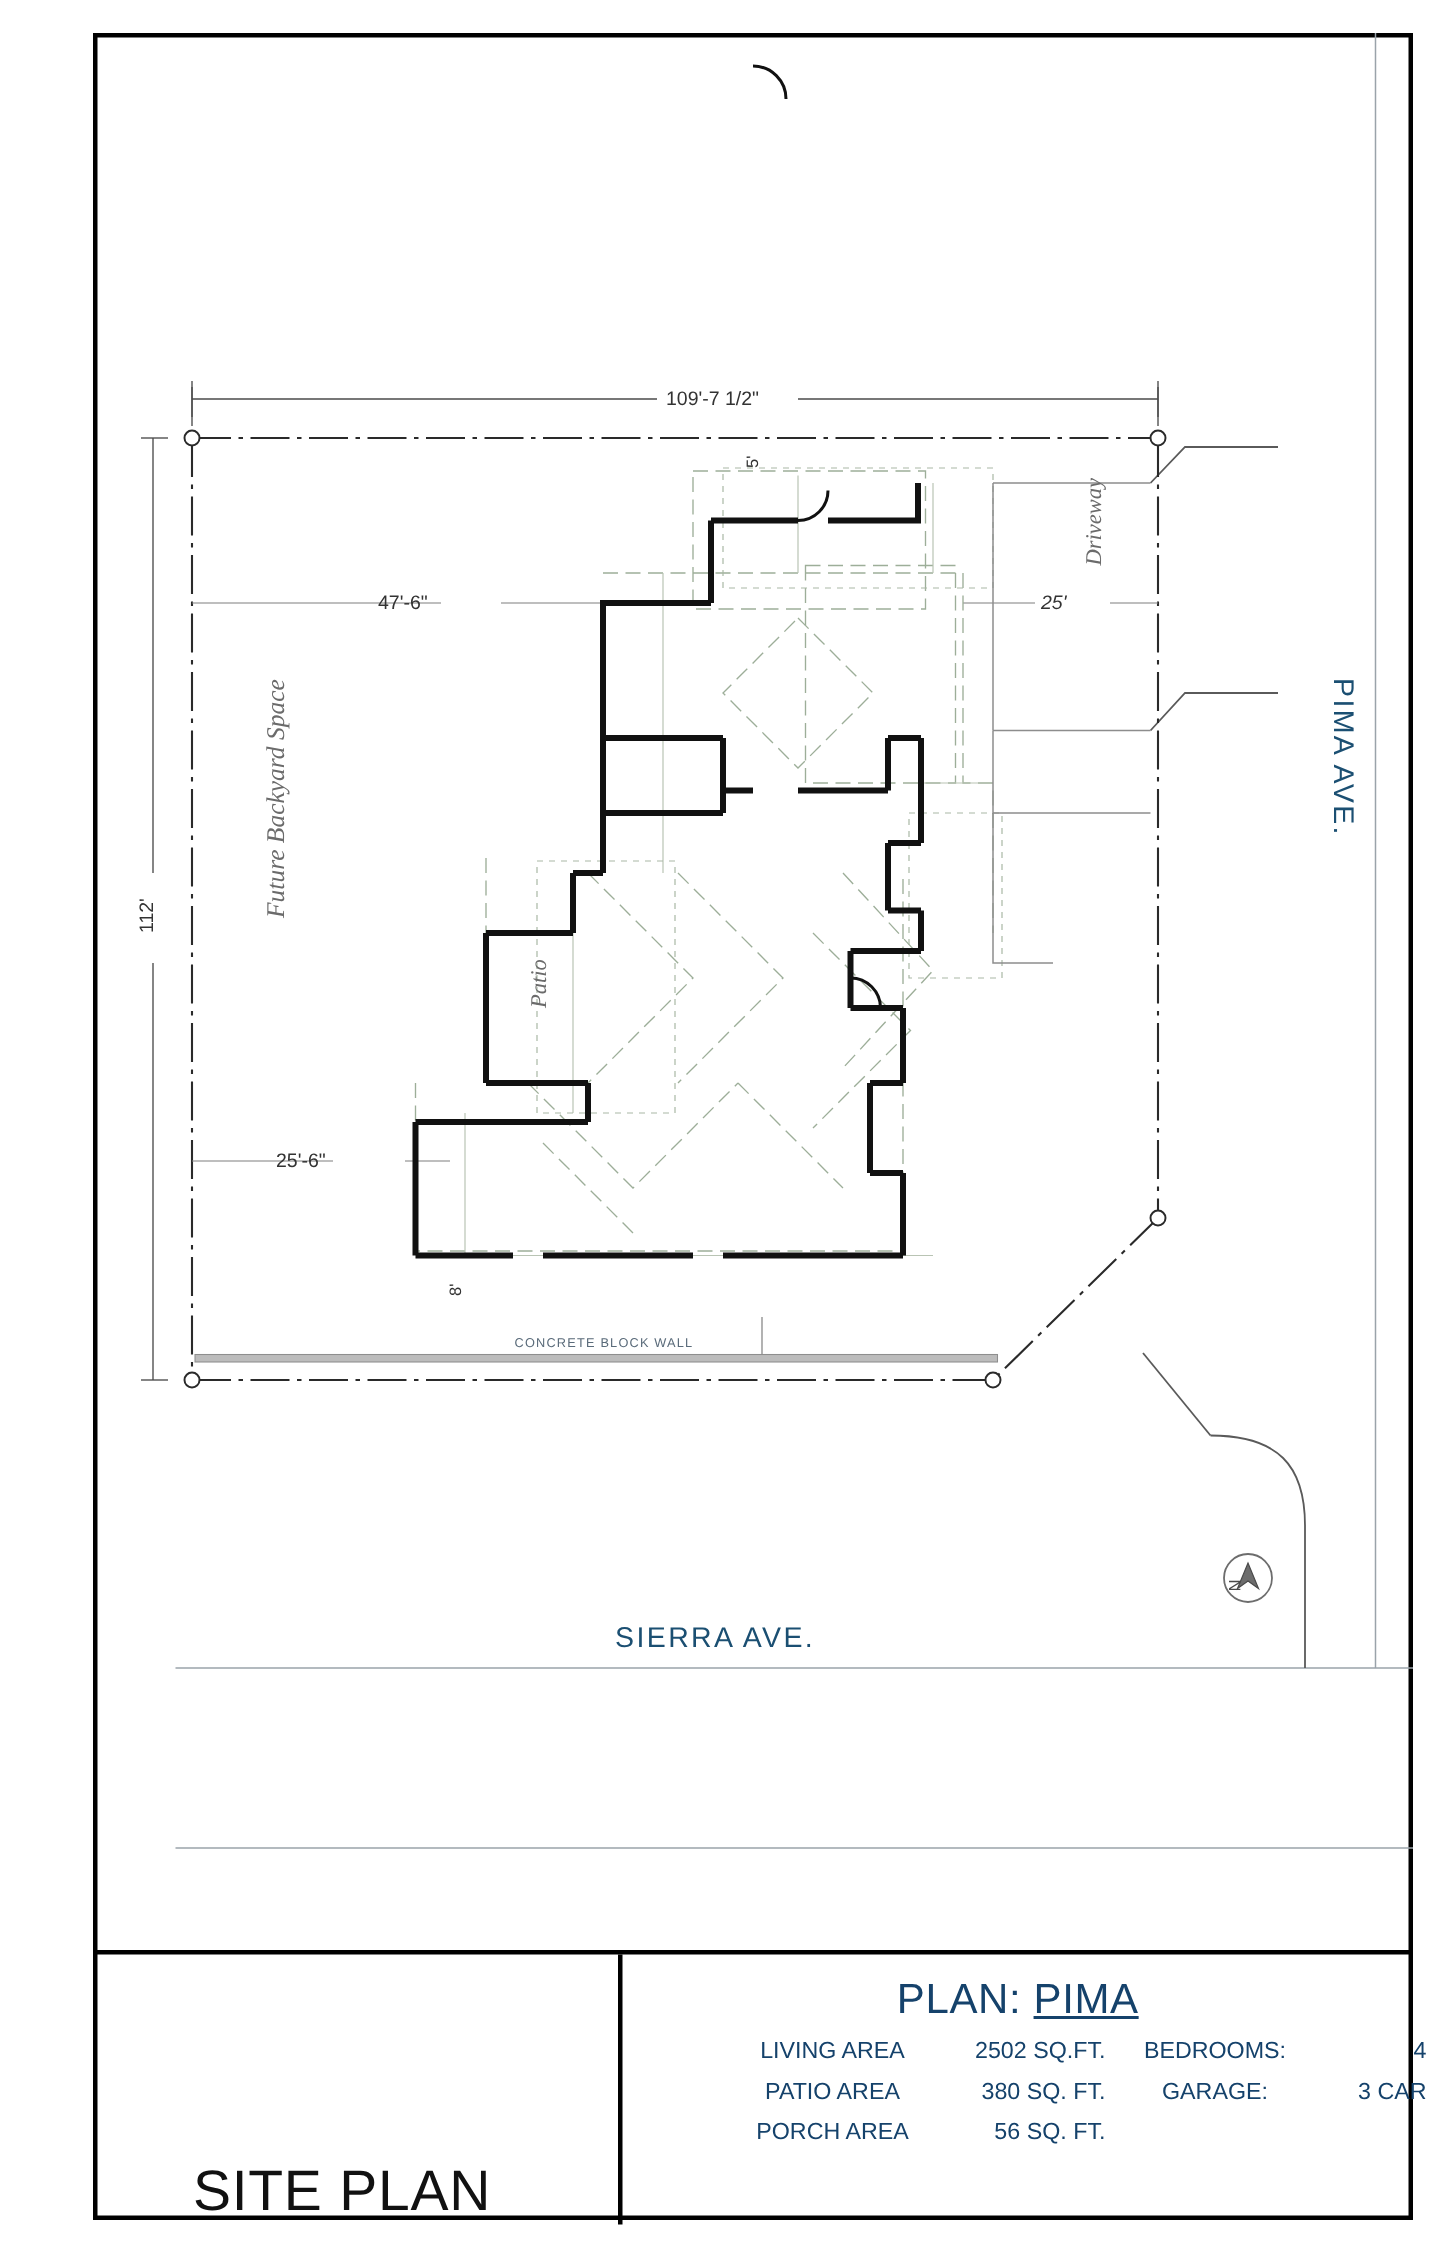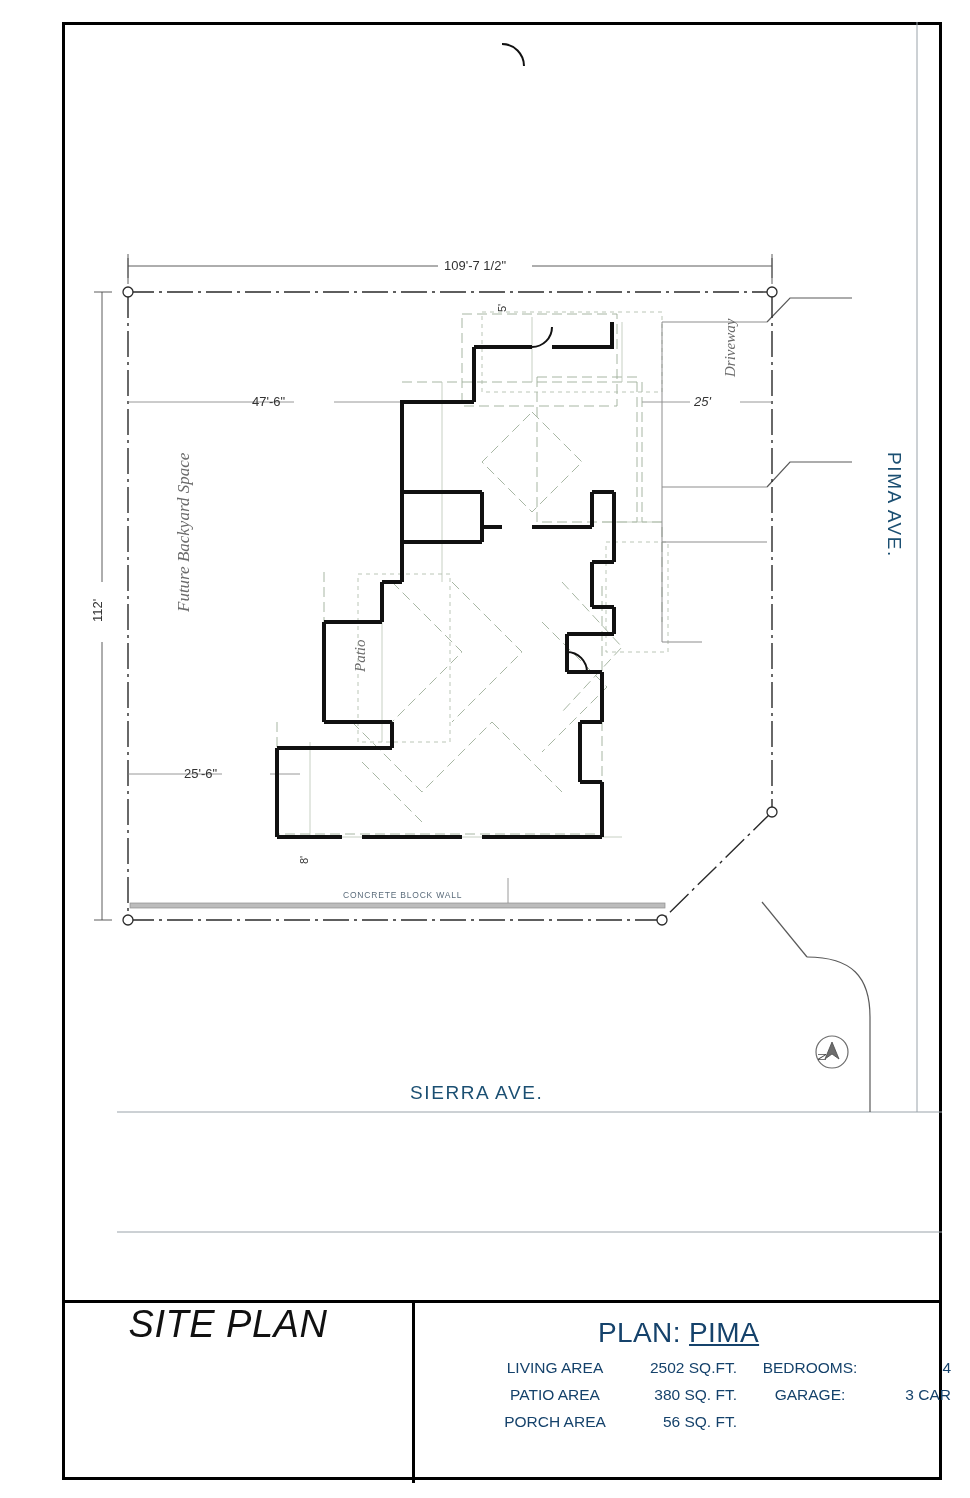--- a/index.html
+++ b/index.html
@@ -52,23 +52,22 @@
     height: 180px;
     border-left: 3px solid #000;
   }
   .tb-left {
     position: absolute;
     left: 0;
     top: 0;
     width: 332px;
     height: 180px;
     display: flex;
-    align-items: flex-start;
+    align-items: flex-end;
     justify-content: center;
-    font-style: italic;
   }
   .tb-left-title {
     font-size: 38px;
     letter-spacing: 0.5px;
     color: #111;
     font-family: "Liberation Sans", sans-serif;
   }
   .tb-right {
     position: absolute;
     left: 353px;

